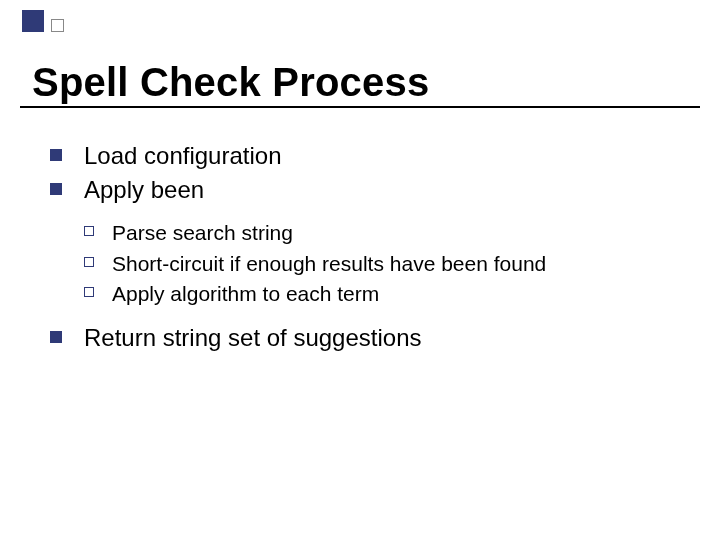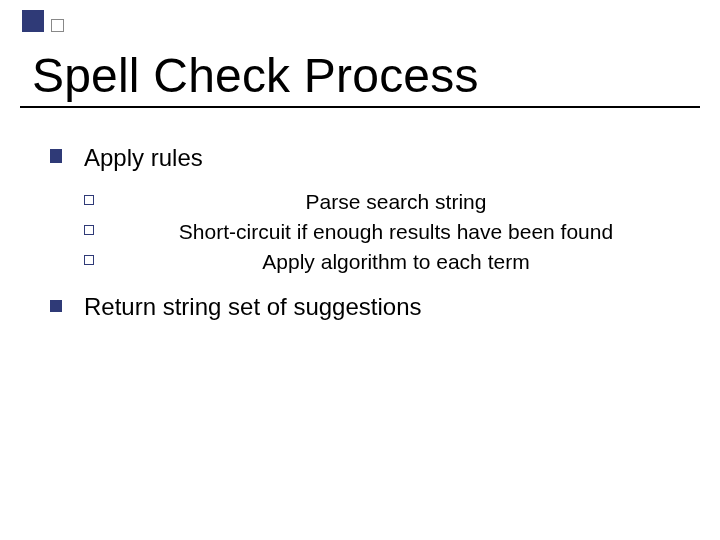--- a/index.html
+++ b/index.html
@@ -36,24 +36,24 @@
   }
   .deco .sq-small {
     width: 11px;
     height: 11px;
     border: 1px solid #888;
     background: #fff;
     margin-right: 0;
   }
   .title {
     position: absolute;
-    top: 48px;
+    top: 60px;
     left: 32px;
-    font-size: 48px;
-    font-weight: 400;
+    font-size: 40px;
+    font-weight: 700;
     letter-spacing: 0.2px;
   }
   .rule {
     position: absolute;
     top: 106px;
     left: 20px;
     width: 680px;
     height: 0;
     border-top: 2px solid #000;
   }
@@ -75,21 +75,20 @@
     left: 0;
     top: 9px;
     width: 12px;
     height: 12px;
     background: #2f3a77;
   }
   .sub {
     margin-top: 14px;
     margin-bottom: 14px;
     padding-left: 34px;
-    text-align: center;
   }
   .lvl2 {
     font-size: 21px;
     line-height: 1.35;
     position: relative;
     padding-left: 28px;
     margin-bottom: 2px;
   }
   .lvl2 .bullet {
     position: absolute;
@@ -110,28 +109,32 @@
   <div class="deco">
     <span class="square sq-big"></span>
     <span class="square sq-small"></span>
   </div>
 
   <div class="title">Spell Check Process</div>
   <div class="rule"></div>
 
   <div class="body">
 
+    <div class="lvl1">
+      <span class="bullet"></span>
+      <span>Load configuration</span>
+    </div>
 
     <div class="lvl1">
       <span class="bullet"></span>
     </div>
 
     <div class="lvl1">
       <span class="bullet"></span>
-      <span>Apply rules</span>
+      <span>Apply been</span>
     </div>
 
     <div class="sub">
       <div class="lvl2">
         <span class="bullet"></span>
         <span>Parse search string</span>
       </div>
       <div class="lvl2">
         <span class="bullet"></span>
         <span>Short-circuit if enough results have been found</span>

